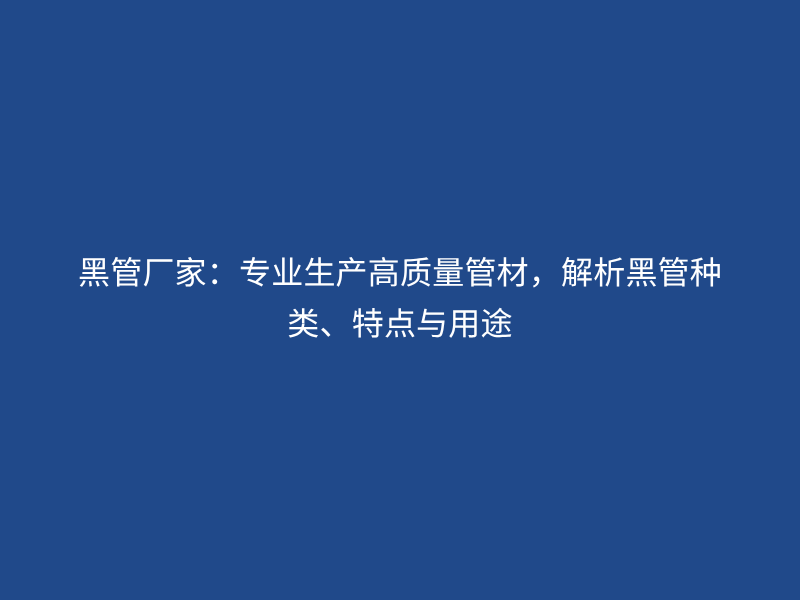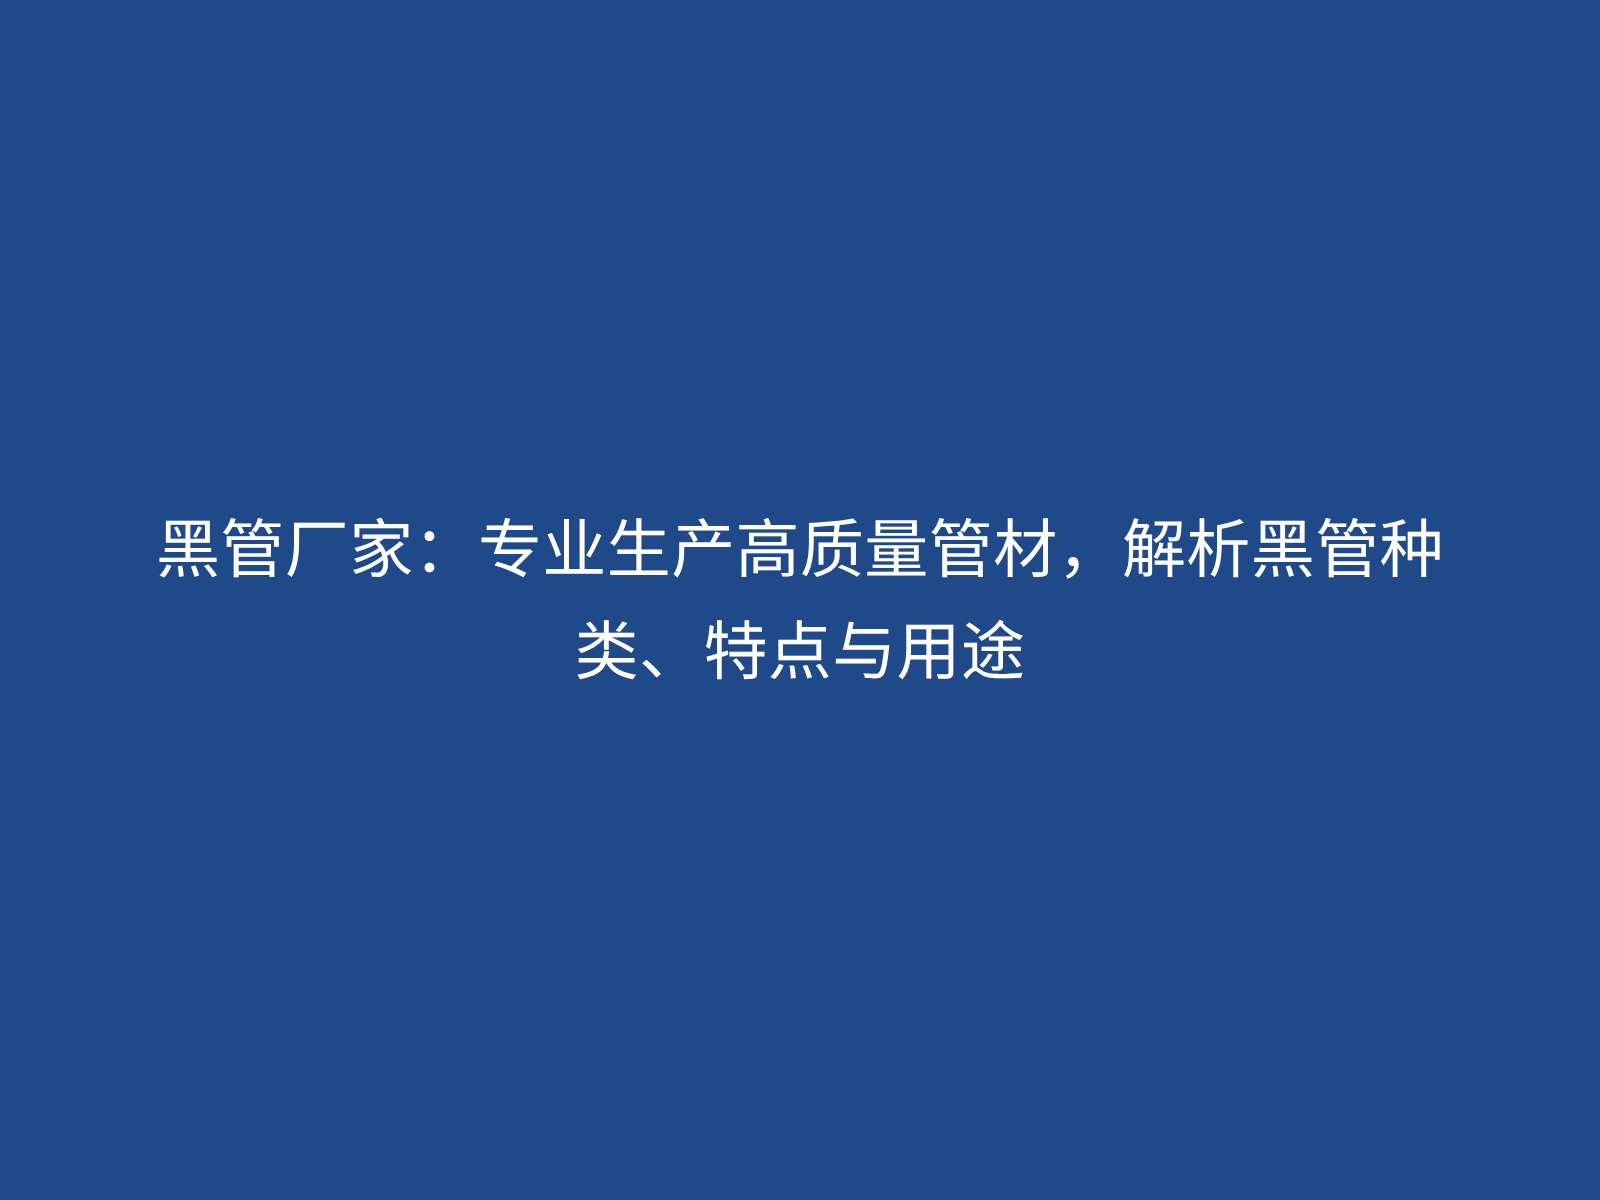--- a/index.html
+++ b/index.html
@@ -39,21 +39,21 @@
     padding: 0 52px;
     box-sizing: border-box;
   }
 
   .headline {
     margin: 0;
     width: 100%;
     max-width: 696px;
     text-align: center;
     color: #ffffff;
-    font-family: Liberation Sans, sans-serif;
+    font-family: Liberation Mono, monospace;
     font-size: 32px;
     font-weight: 400;
     line-height: 51px;
     letter-spacing: 0.2px;
     word-break: break-all;
     
     transform: translateY(1px);
   }
 </style>
 </head>

